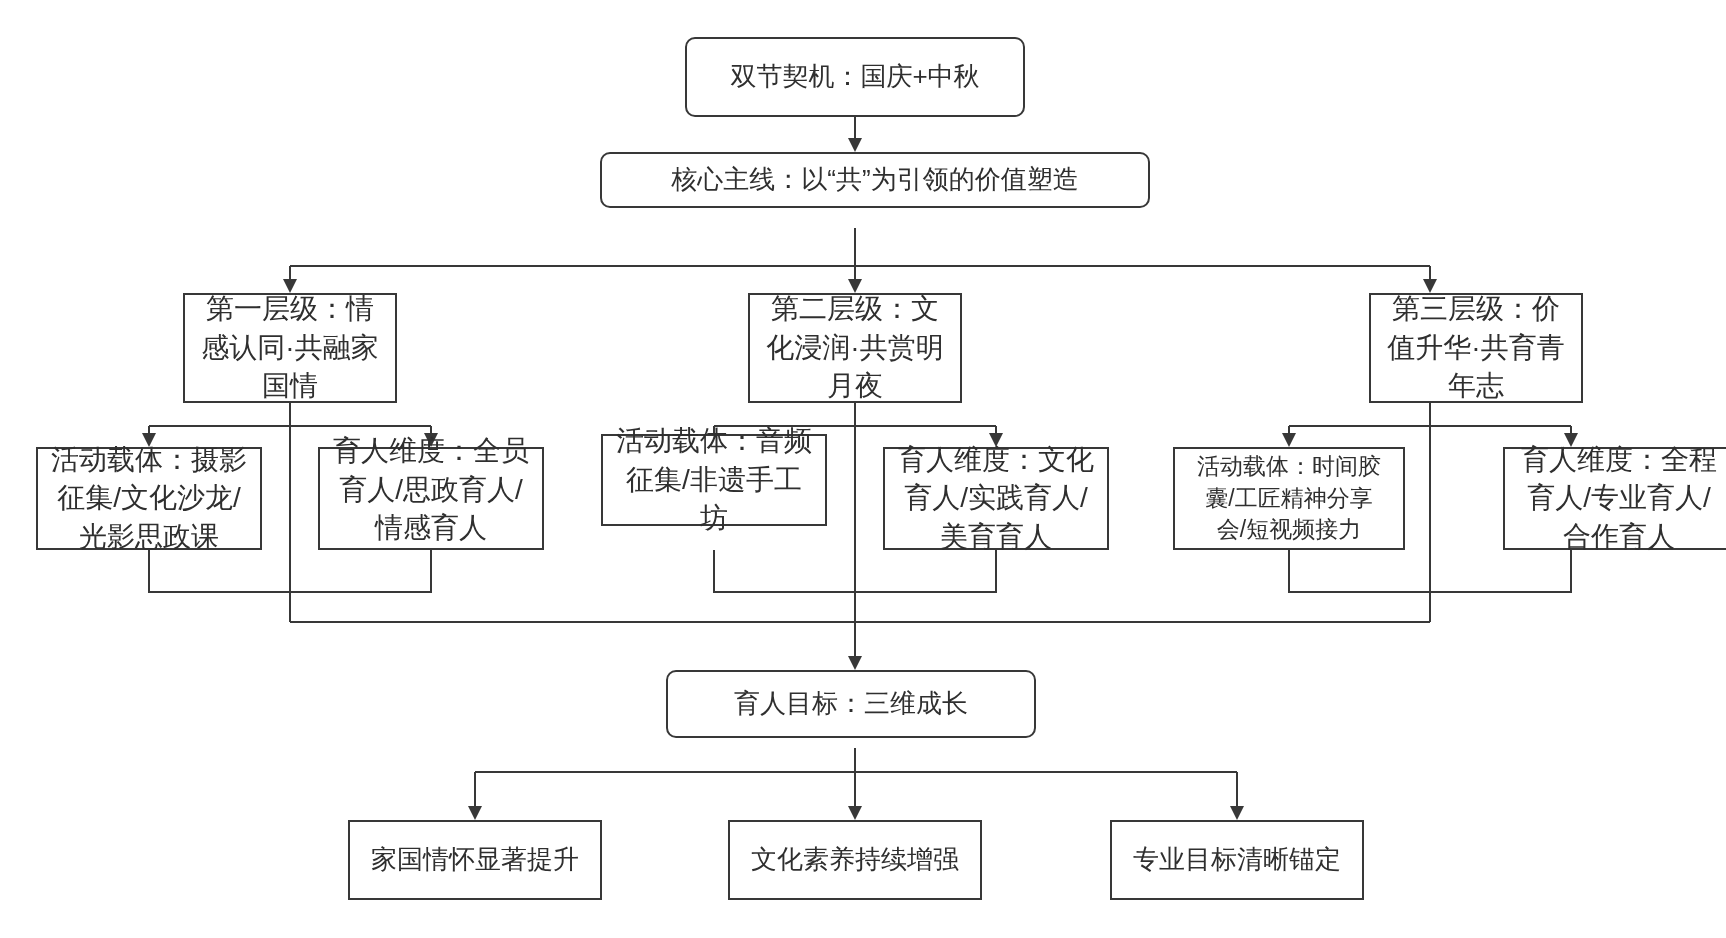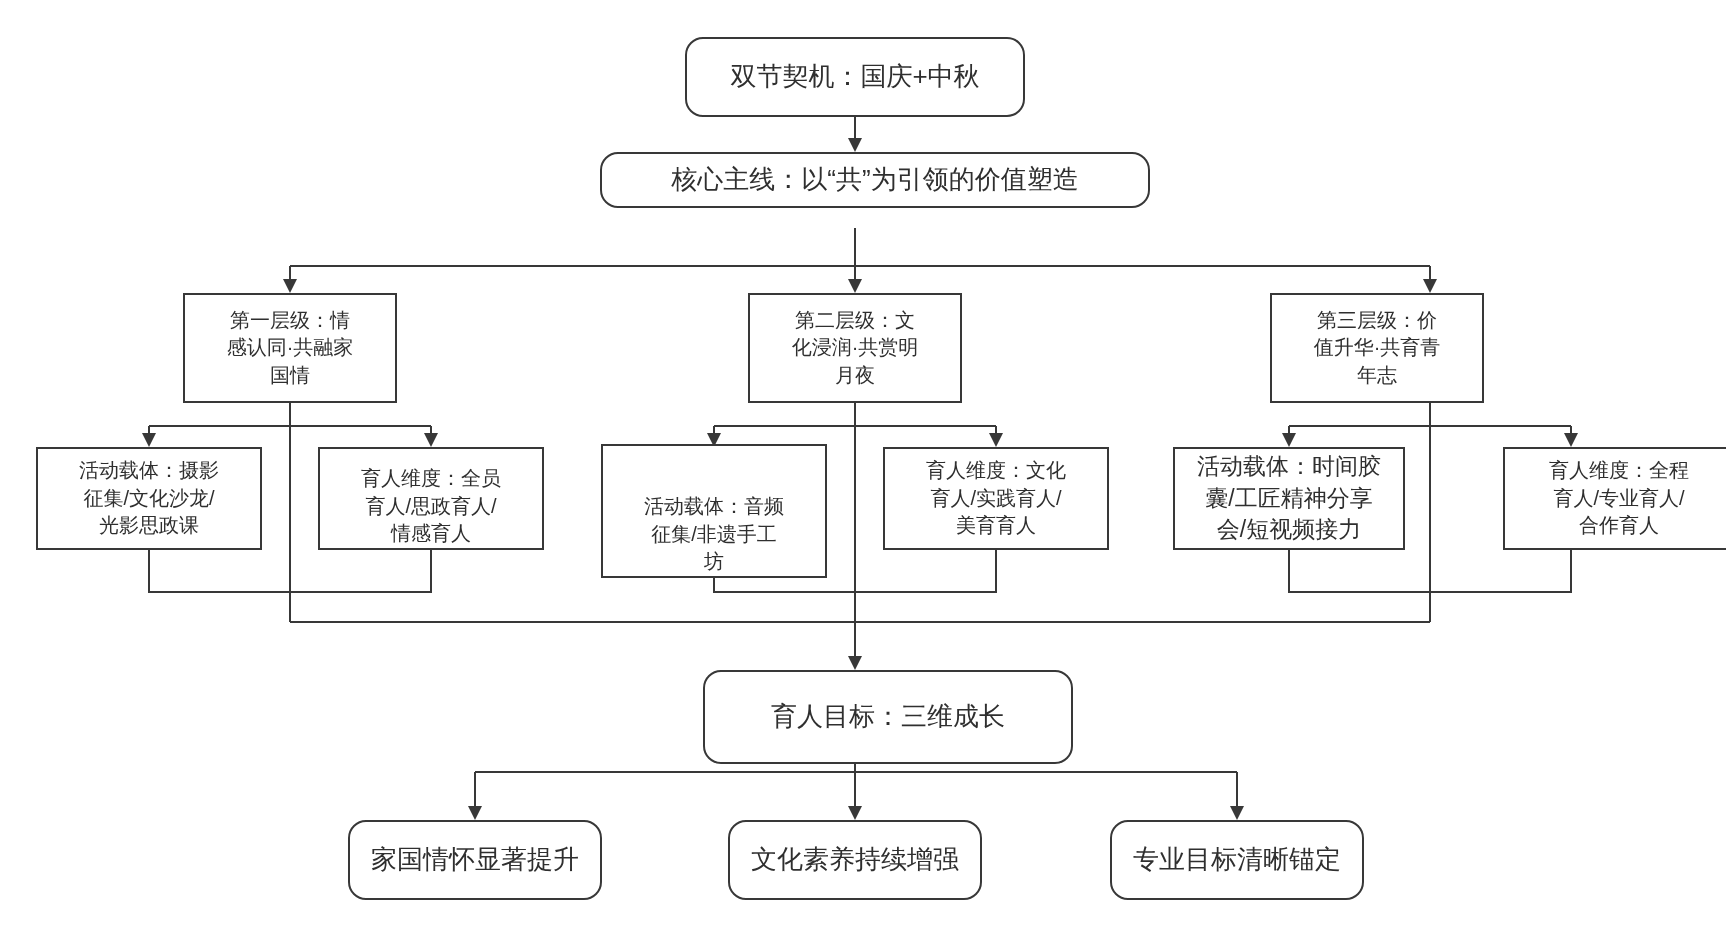--- a/index.html
+++ b/index.html
@@ -37,22 +37,22 @@
     background:var(--bg);
     color:var(--text);
     display:flex;
     align-items:center;
     justify-content:center;
     text-align:center;
     white-space:pre-line;
     line-height:1.38;
   }
   .rounded{border-radius:10px;}
-  .f26{font-size:26px;border-radius:18px;}
-  .f24{font-size:20px;}
+  .f26{font-size:26px;}
+  .f24{font-size:28px;}
   .f23{font-size:23px;}
 </style>
 </head>
 <body>
 
 <div class="canvas">
 
   <svg class="connector" viewBox="0 0 1726 938" xmlns="http://www.w3.org/2000/svg">
 
     <path d="M855 117 V140"></path>
@@ -98,39 +98,39 @@
 感认同·共融家
 国情</span>
   </div>
 
   <div class="node f24" style="left:748px;top:293px;width:214px;height:110px;">
     <span>第二层级：文
 化浸润·共赏明
 月夜</span>
   </div>
 
-  <div class="node f24" style="left:1270px;top:293px;width:214px;height:110px;">
+  <div class="node f24" style="left:1369px;top:293px;width:214px;height:110px;">
     <span>第三层级：价
 值升华·共育青
 年志</span>
   </div>
 
   <div class="node f24" style="left:36px;top:447px;width:226px;height:103px;">
     <span>活动载体：摄影
 征集/文化沙龙/
 光影思政课</span>
   </div>
 
   <div class="node f24" style="left:318px;top:447px;width:226px;height:103px;align-items:flex-end;">
     <span>育人维度：全员
 育人/思政育人/
 情感育人</span>
   </div>
 
-  <div class="node f24" style="left:601px;top:444px;width:226px;height:134px;align-items:flex-end;">
+  <div class="node f24" style="left:601px;top:434px;width:226px;height:92px;">
     <span>活动载体：音频
 征集/非遗手工
 坊</span>
   </div>
 
   <div class="node f23" style="left:1173px;top:447px;width:232px;height:103px;">
     <span>活动载体：时间胶
 囊/工匠精神分享
 会/短视频接力</span>
   </div>
@@ -140,21 +140,21 @@
 育人/实践育人/
 美育育人</span>
   </div>
 
   <div class="node f24" style="left:1455px;top:447px;width:232px;height:103px;margin-left:48px;">
     <span>育人维度：全程
 育人/专业育人/
 合作育人</span>
   </div>
 
-  <div class="node rounded f26" style="left:703px;top:670px;width:370px;height:94px;">
+  <div class="node rounded f26" style="left:666px;top:670px;width:370px;height:68px;">
     <span>育人目标：三维成长</span>
   </div>
 
   <div class="node f26" style="left:348px;top:820px;width:254px;height:80px;">
     <span>家国情怀显著提升</span>
   </div>
 
   <div class="node f26" style="left:728px;top:820px;width:254px;height:80px;">
     <span>文化素养持续增强</span>
   </div>

